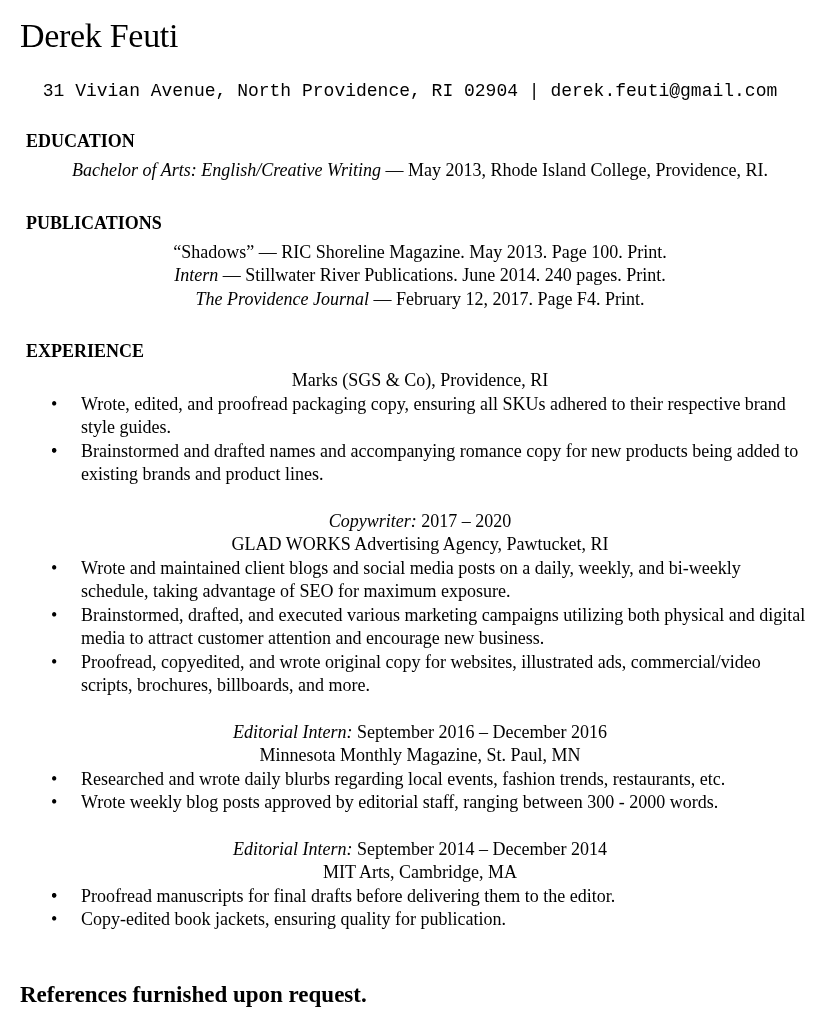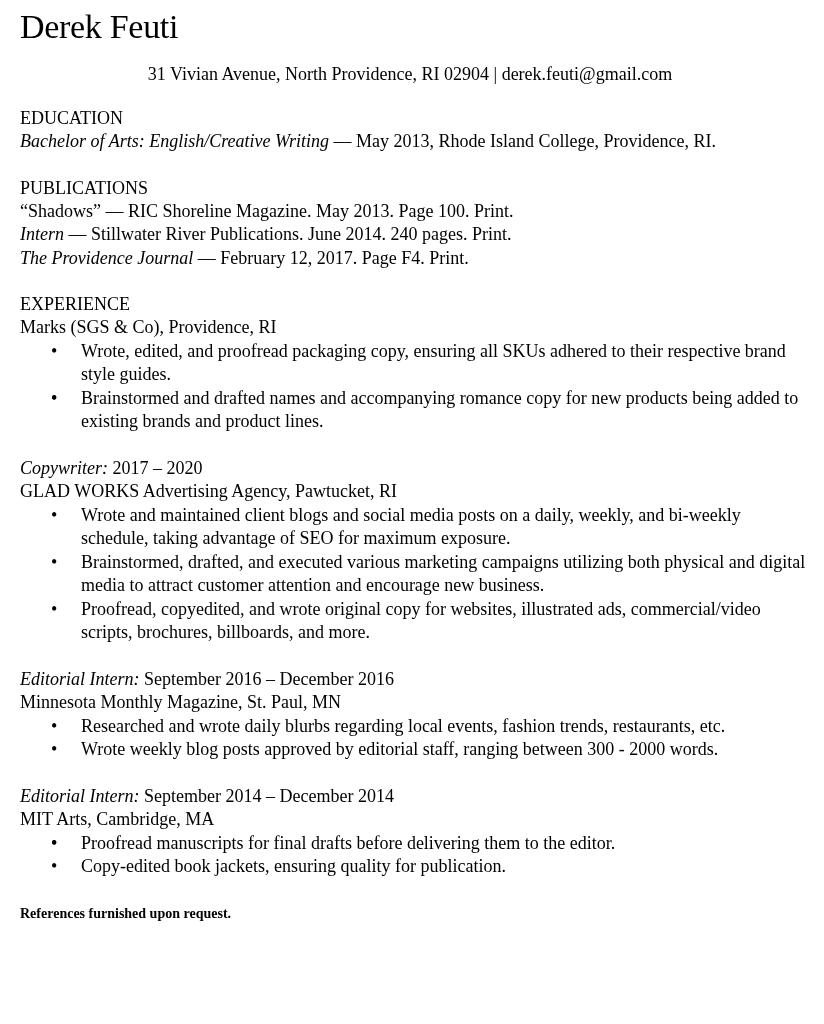--- a/index.html
+++ b/index.html
@@ -17,40 +17,42 @@
     }
     .page {
       position: absolute;
       left: 20px;
       top: 0;
       width: 800px;
     }
     .name {
       font-size: 34px;
       line-height: 40px;
-      margin-top: 7px;
+      margin-top: 16px;
       letter-spacing: -0.3px;
     }
     .contact {
       font-size: 18px;
       line-height: 22px;
       text-align: center;
-      margin-top: 16px;
+      margin-top: 24px;
       width: 780px;
+      font-family: Liberation Mono, monospace;
     }
     .section-heading {
-      font-weight: normal;
+      font-weight: bold;
       font-size: 18px;
       line-height: 23px;
-      margin: 0;
+      margin: 6px;
     }
     .line {
       font-size: 18px;
       line-height: 23.5px;
       white-space: nowrap;
+      text-align: center;
     }
     .ital { font-style: italic; }
     .gap { height: 23px; }
     ul.bullets {
       list-style: none;
       margin: 0;
       padding: 0;
     }
     ul.bullets li {
       position: relative;
@@ -59,22 +61,23 @@
       line-height: 23.5px;
       width: 730px;
     }
     ul.bullets li .bullet {
       position: absolute;
       left: 31px;
       top: 0;
     }
     .refs {
       font-weight: bold;
-      font-size: 14px;
+      font-size: 23px;
       line-height: 23px;
+      margin-top: 28px;
     }
   </style>
 </head>
 <body>
 
 <div class="page">
 
   <div class="name">Derek Feuti</div>
   <div class="contact">31 Vivian Avenue, North Providence, RI 02904 | derek.feuti@gmail.com</div>
 

